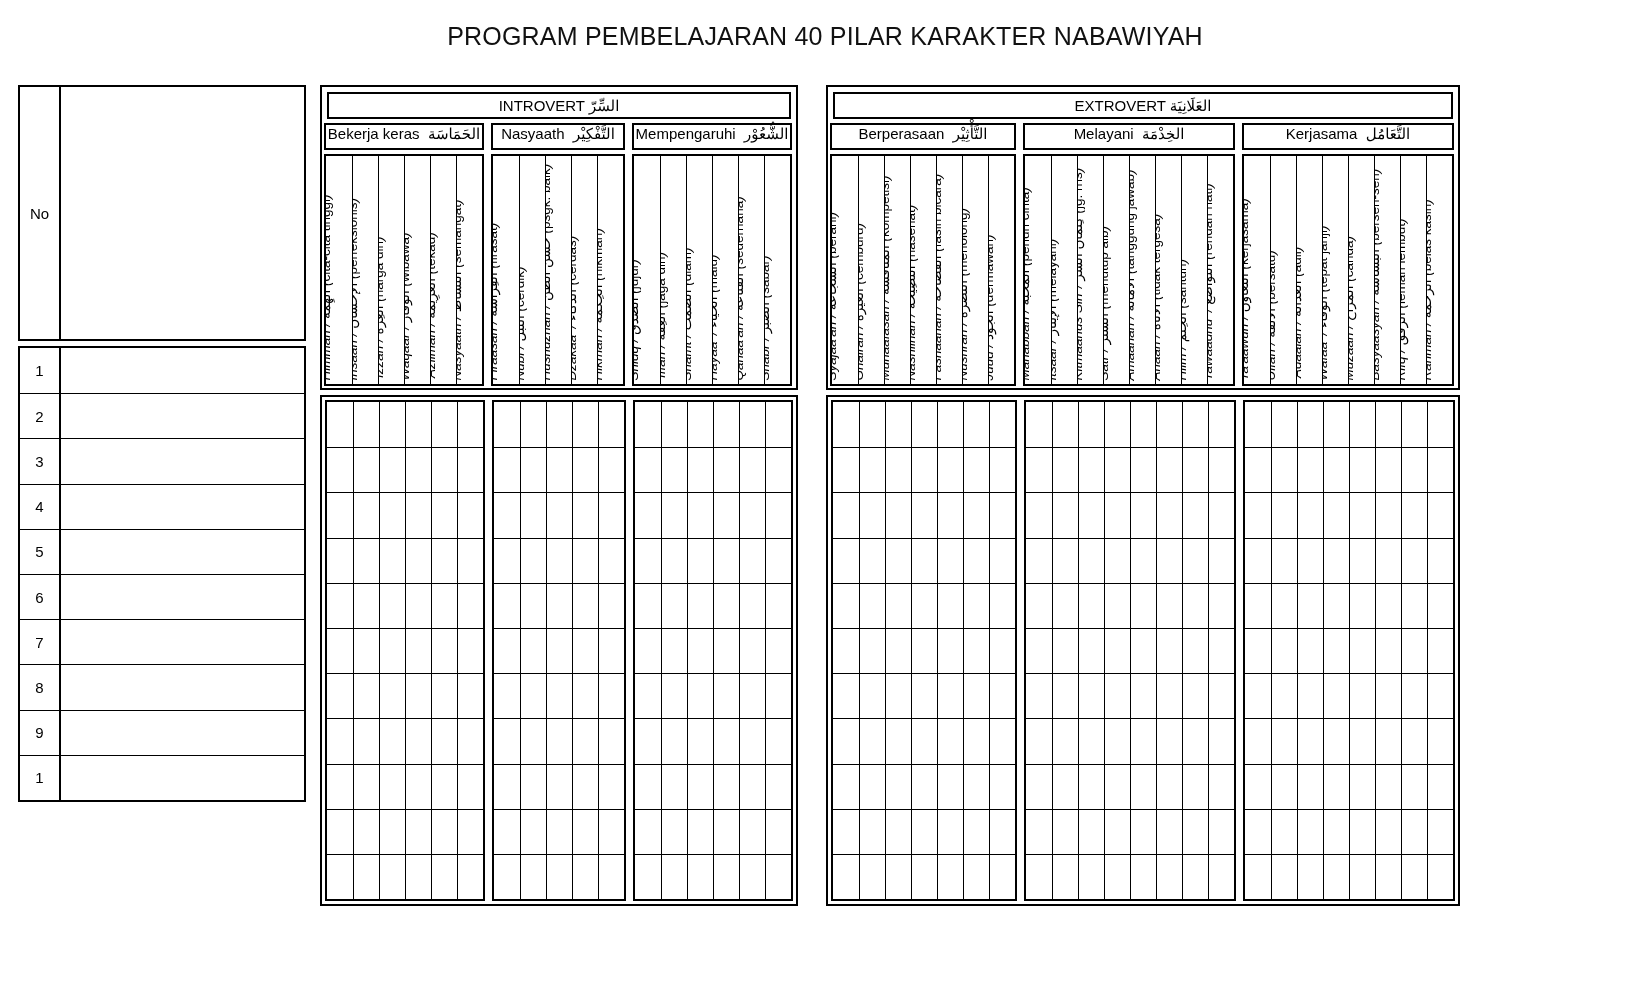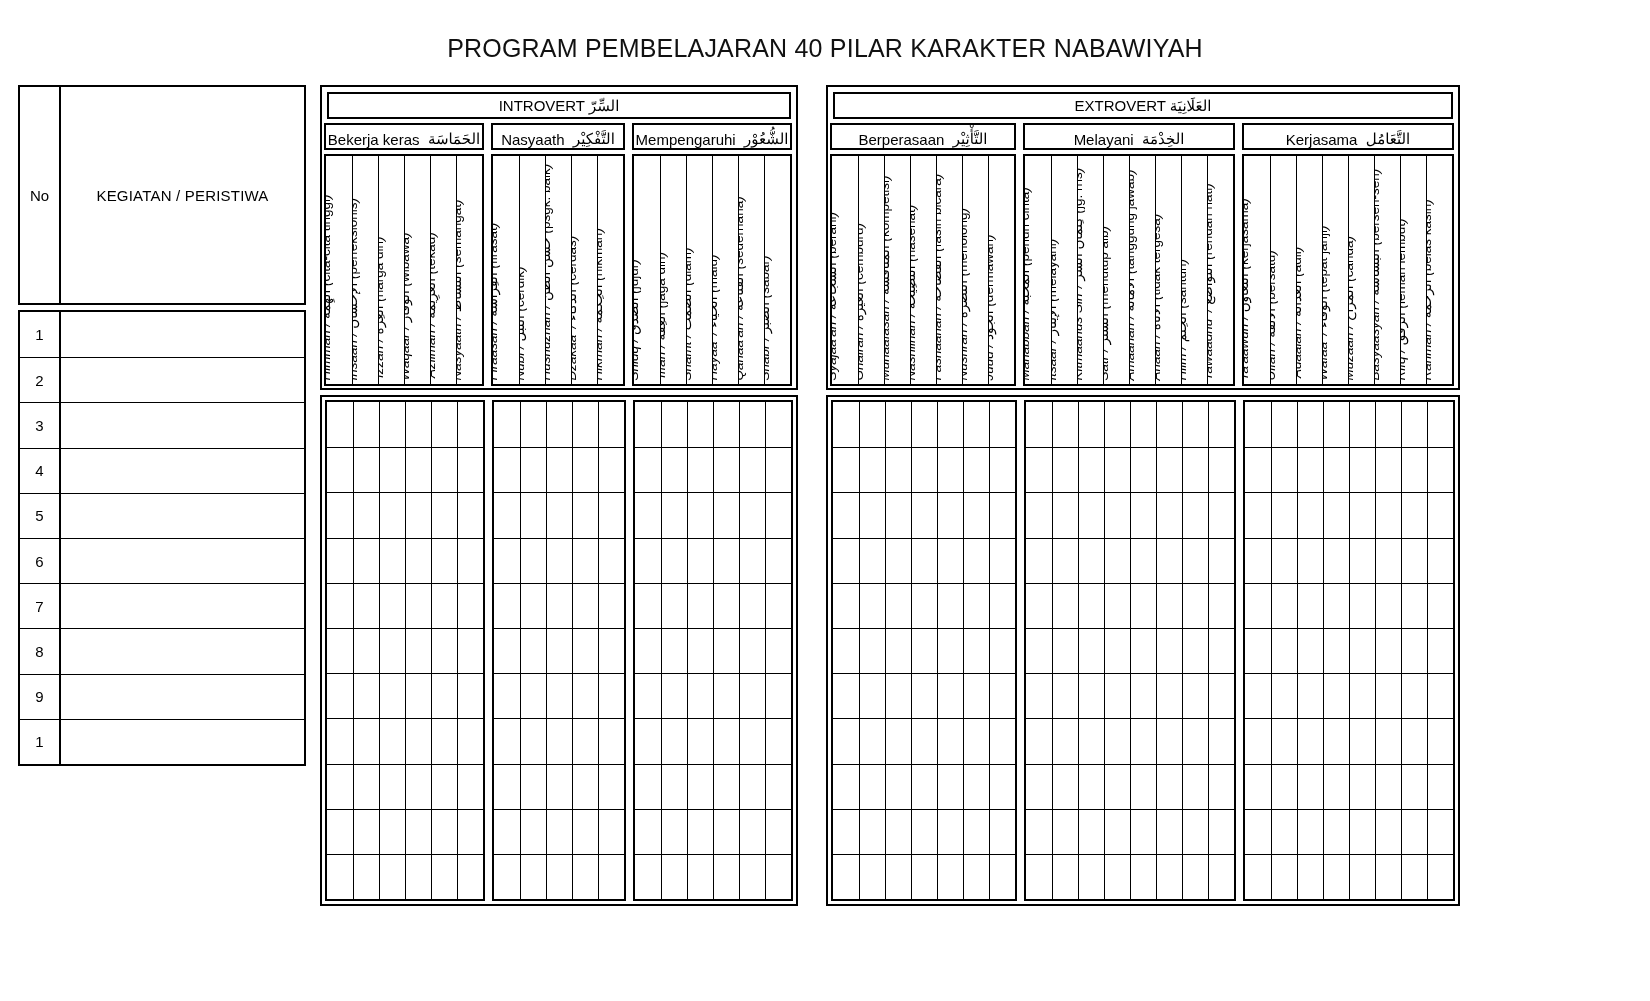--- a/index.html
+++ b/index.html
@@ -7,40 +7,40 @@
     margin: 0; padding: 0;
     background: #ffffff;
     width: 1650px; height: 1001px;
     font-family: "Liberation Sans", sans-serif;
     color: #000000;
   }
   .page { position: relative; width: 1650px; height: 1001px; overflow: hidden; }
 
   .title {
     position: absolute;
-    top: 34px; left: 0; width: 1650px;
+    top: 22px; left: 0; width: 1650px;
     text-align: center;
     font-size: 25px;
     letter-spacing: 0.2px;
     color: #111;
   }
 
   
   .sheet {
     position: absolute;
     top: 85px; left: 18px;
     width: 1464px;
     display: flex;
     align-items: flex-start;
   }
 
   
   .idblock { width: 288px; flex: 0 0 288px; }
   .idhead {
-    height: 220px;
+    height: 256px;
     border: 2.5px solid #000;
     display: flex;
   }
   .idhead .c-no {
     width: 41px; flex: 0 0 41px;
     border-right: 2.5px solid #000;
     display: flex; align-items: center; justify-content: center;
     font-size: 15px;
   }
   .idhead .c-keg {
@@ -85,21 +85,21 @@
     flex-direction: column;
   }
 
   .grp { display: flex; flex-direction: column; }
   .grp + .grp { margin-left: 7px; }
 
   .grp-title {
     border: 2.5px solid #000;
     height: 27px;
     margin-top: 4px;
-    display: flex; align-items: flex-end; justify-content: center;
+    display: flex; align-items: flex-start; justify-content: center;
     font-size: 15px;
     white-space: nowrap;
   }
   .grp-cols {
     border: 2.5px solid #000;
     display: flex;
     height: 232px;
     margin-top: 4px;
   }
   .vcell {
@@ -149,21 +149,20 @@
 
 <div class="page">
 
   <div class="title">PROGRAM PEMBELAJARAN 40 PILAR KARAKTER NABAWIYAH</div>
 
   <div class="sheet">
 
     <div class="idblock">
       <div class="idhead">
         <div class="c-no">No</div>
-        <div class="c-keg">KEGIATAN / PERISTIWA</div>
       </div>
       <div class="idbody">
           <div class="idrow">
             <div class="c-no">1</div>
             <div class="c-keg"></div>
           </div>
           <div class="idrow">
             <div class="c-no">2</div>
             <div class="c-keg"></div>
           </div>

